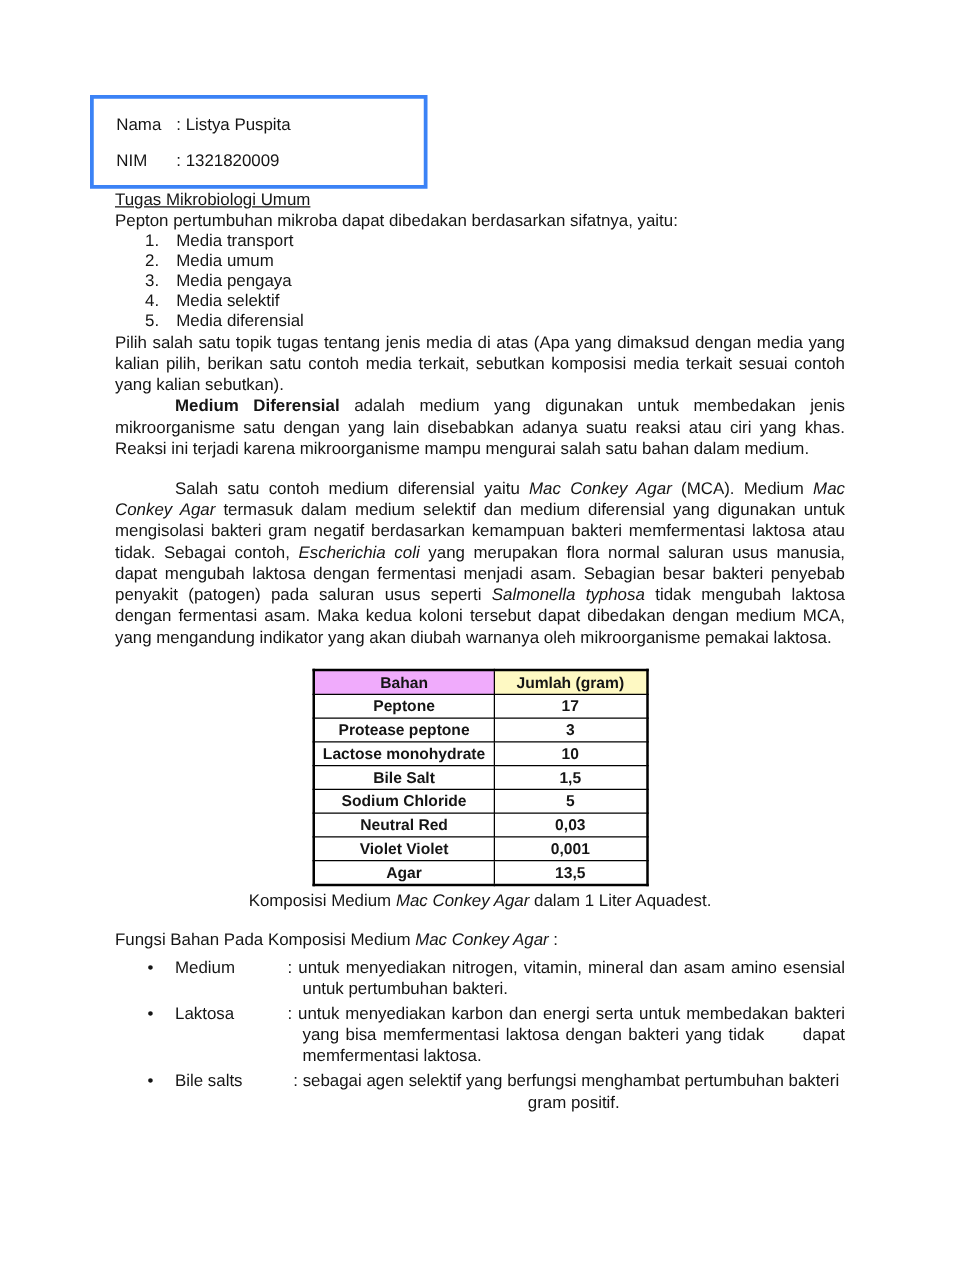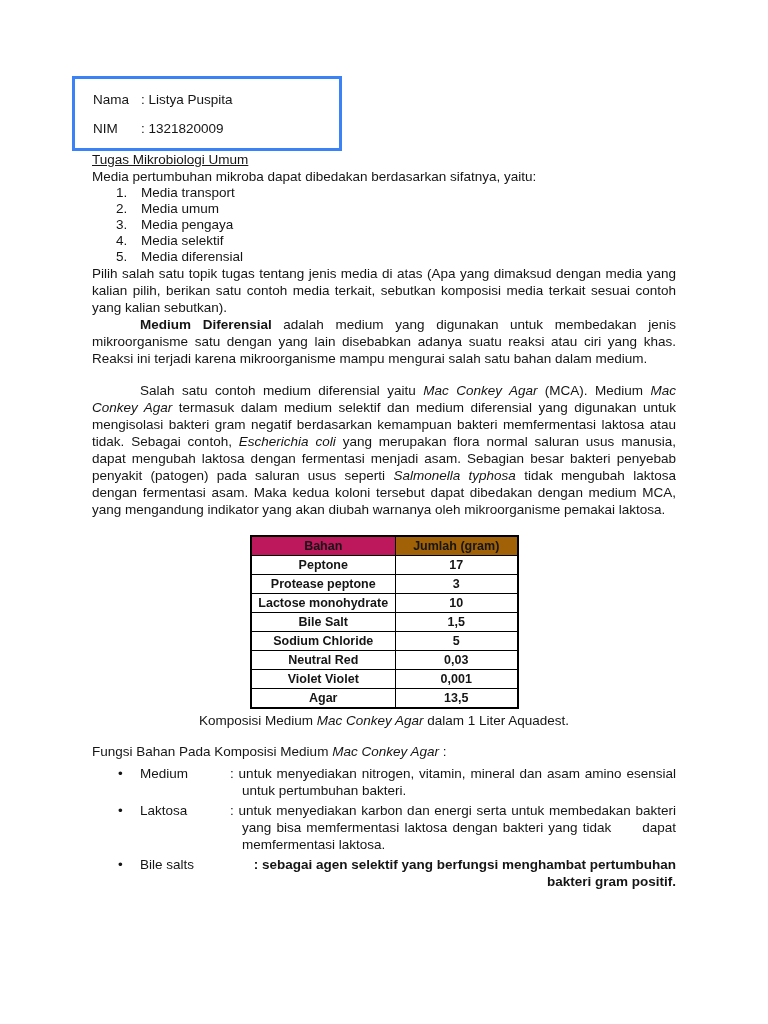--- a/index.html
+++ b/index.html
@@ -56,21 +56,21 @@
   .mca-table col.c2 { width:122px; }
 
   .caption { text-align:center; margin-top:3px; }
 
   .fungsi-heading { margin-top:14px; }
   .bullet-list { margin-top:5px; }
   .bullet-item { display:flex; margin-bottom:3px; }
   .bullet { width:22px; margin-left:26px; }
   .term { width:90px; }
   .desc { flex:1; text-align:justify; padding-left:12px; text-indent:-12px; }
-  .desc.left { text-align:right; max-width:452px;font-weight:bold; }
+  .desc.left { text-align:center; max-width:452px; }
 
   i { font-style:italic; } b { font-weight:bold; }
 </style>
 </head>
 <body>
 
 <div class="page">
   <div class="content">
 
     <div class="info-box">
@@ -78,21 +78,21 @@
         <span class="info-label">Nama</span>
         <span>: Listya Puspita</span>
       </div>
       <div class="info-row">
         <span class="info-label">NIM</span>
         <span>: 1321820009</span>
       </div>
     </div>
 
     <div class="task-heading heading-underlined">Tugas Mikrobiologi Umum</div>
-    <div>Media pertumbuhan mikroba dapat dibedakan berdasarkan sifatnya, yaitu:</div>
+    <div>Pepton pertumbuhan mikroba dapat dibedakan berdasarkan sifatnya, yaitu:</div>
 
     <div class="num-list">
       <div class="num-item">
         <span class="num">1.</span><span>Media transport</span>
       </div>
       <div class="num-item">
         <span class="num">2.</span><span>Media umum</span>
       </div>
       <div class="num-item">
         <span class="num">3.</span><span>Media pengaya</span>
@@ -110,22 +110,22 @@
     <div class="justify indent"><b>Medium Diferensial</b><span> adalah medium yang digunakan untuk membedakan jenis mikroorganisme satu dengan yang lain disebabkan adanya suatu reaksi atau ciri yang khas. Reaksi ini terjadi karena mikroorganisme mampu mengurai salah satu bahan dalam medium.</span></div>
     <div class="justify indent para2"><span>Salah satu contoh medium diferensial yaitu </span><i>Mac Conkey Agar</i><span> (MCA). Medium </span><i>Mac Conkey Agar</i><span> termasuk dalam medium selektif dan medium diferensial yang digunakan untuk mengisolasi bakteri gram negatif berdasarkan kemampuan bakteri memfermentasi laktosa atau tidak. Sebagai contoh, </span><i>Escherichia coli</i><span> yang merupakan flora normal saluran usus manusia, dapat mengubah laktosa dengan fermentasi menjadi asam. Sebagian besar bakteri penyebab penyakit (patogen) pada saluran usus seperti </span><i>Salmonella typhosa</i><span> tidak mengubah laktosa dengan fermentasi asam. Maka kedua koloni tersebut dapat dibedakan dengan medium MCA, yang mengandung indikator yang akan diubah warnanya oleh mikroorganisme pemakai laktosa.</span></div>
 
     <table class="mca-table">
       <colgroup>
           <col class="c1">
           <col class="c2">
         </colgroup>
       <thead>
         <tr>
-          <th style="background-color: #be185d;">Bahan</th>
-          <th style="background-color: #a16207;">Jumlah (gram)</th>
+          <th style="background-color: #f0abfc;">Bahan</th>
+          <th style="background-color: #fef9c3;">Jumlah (gram)</th>
         </tr>
       </thead>
       <tbody>
         <tr>
             <td>Peptone</td>
             <td>17</td>
           </tr>
         <tr>
             <td>Protease peptone</td>
             <td>3</td>

